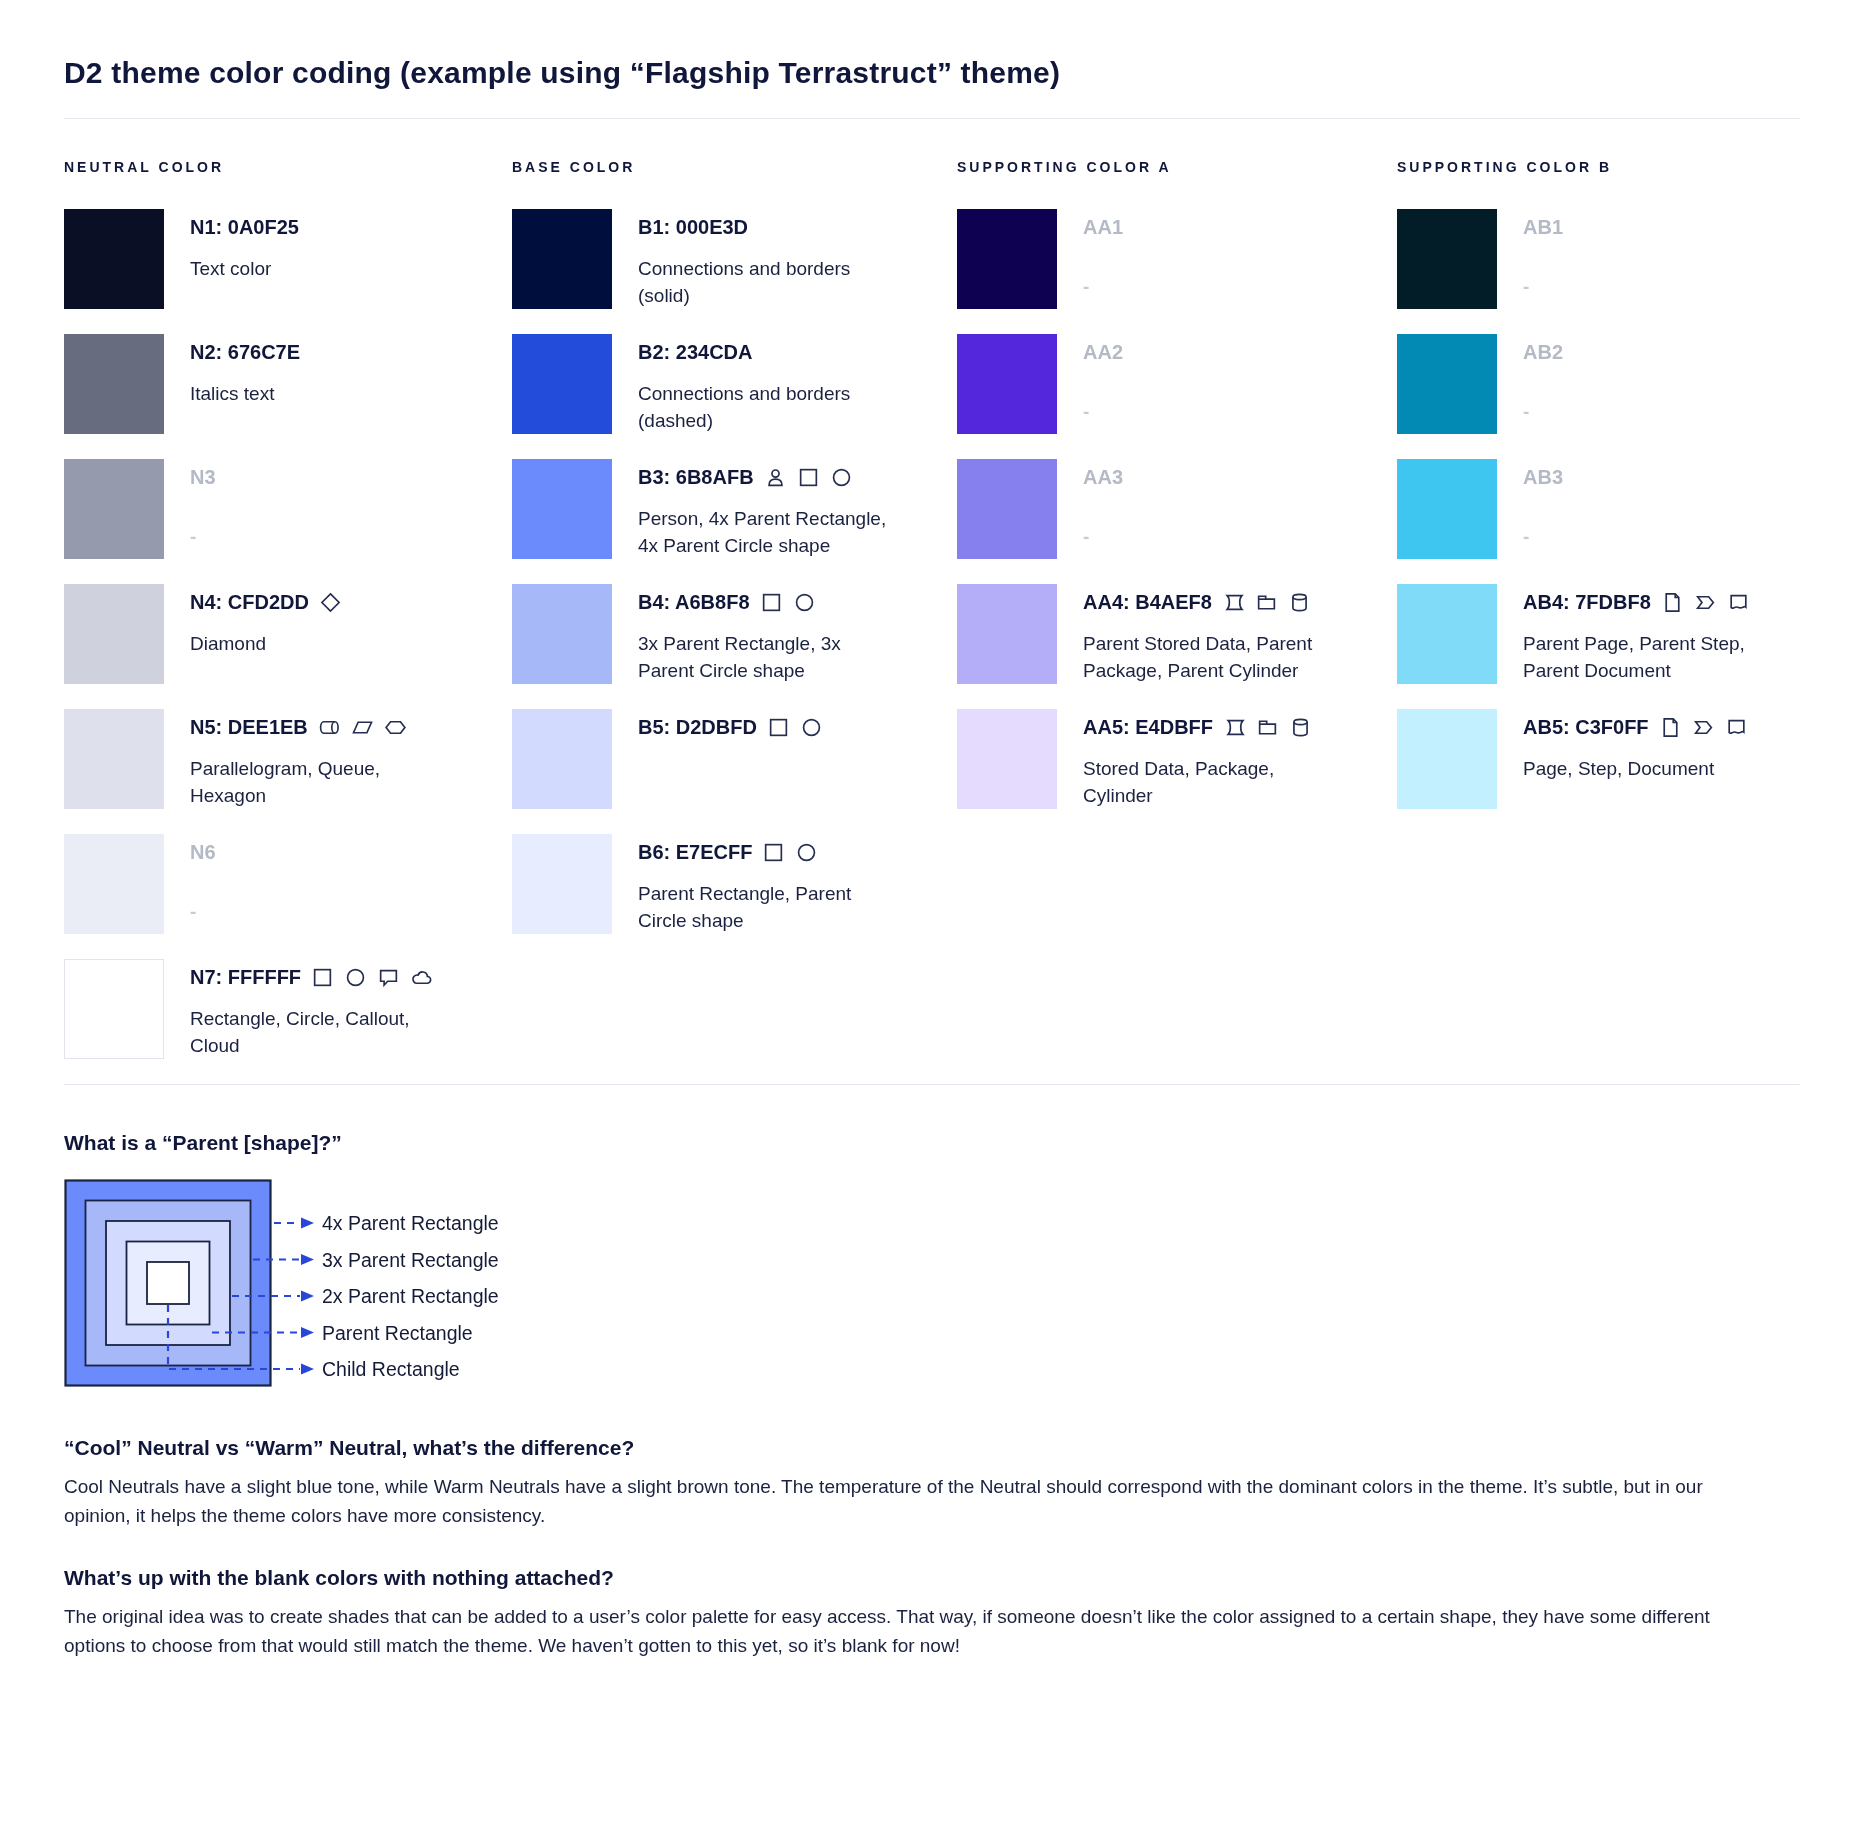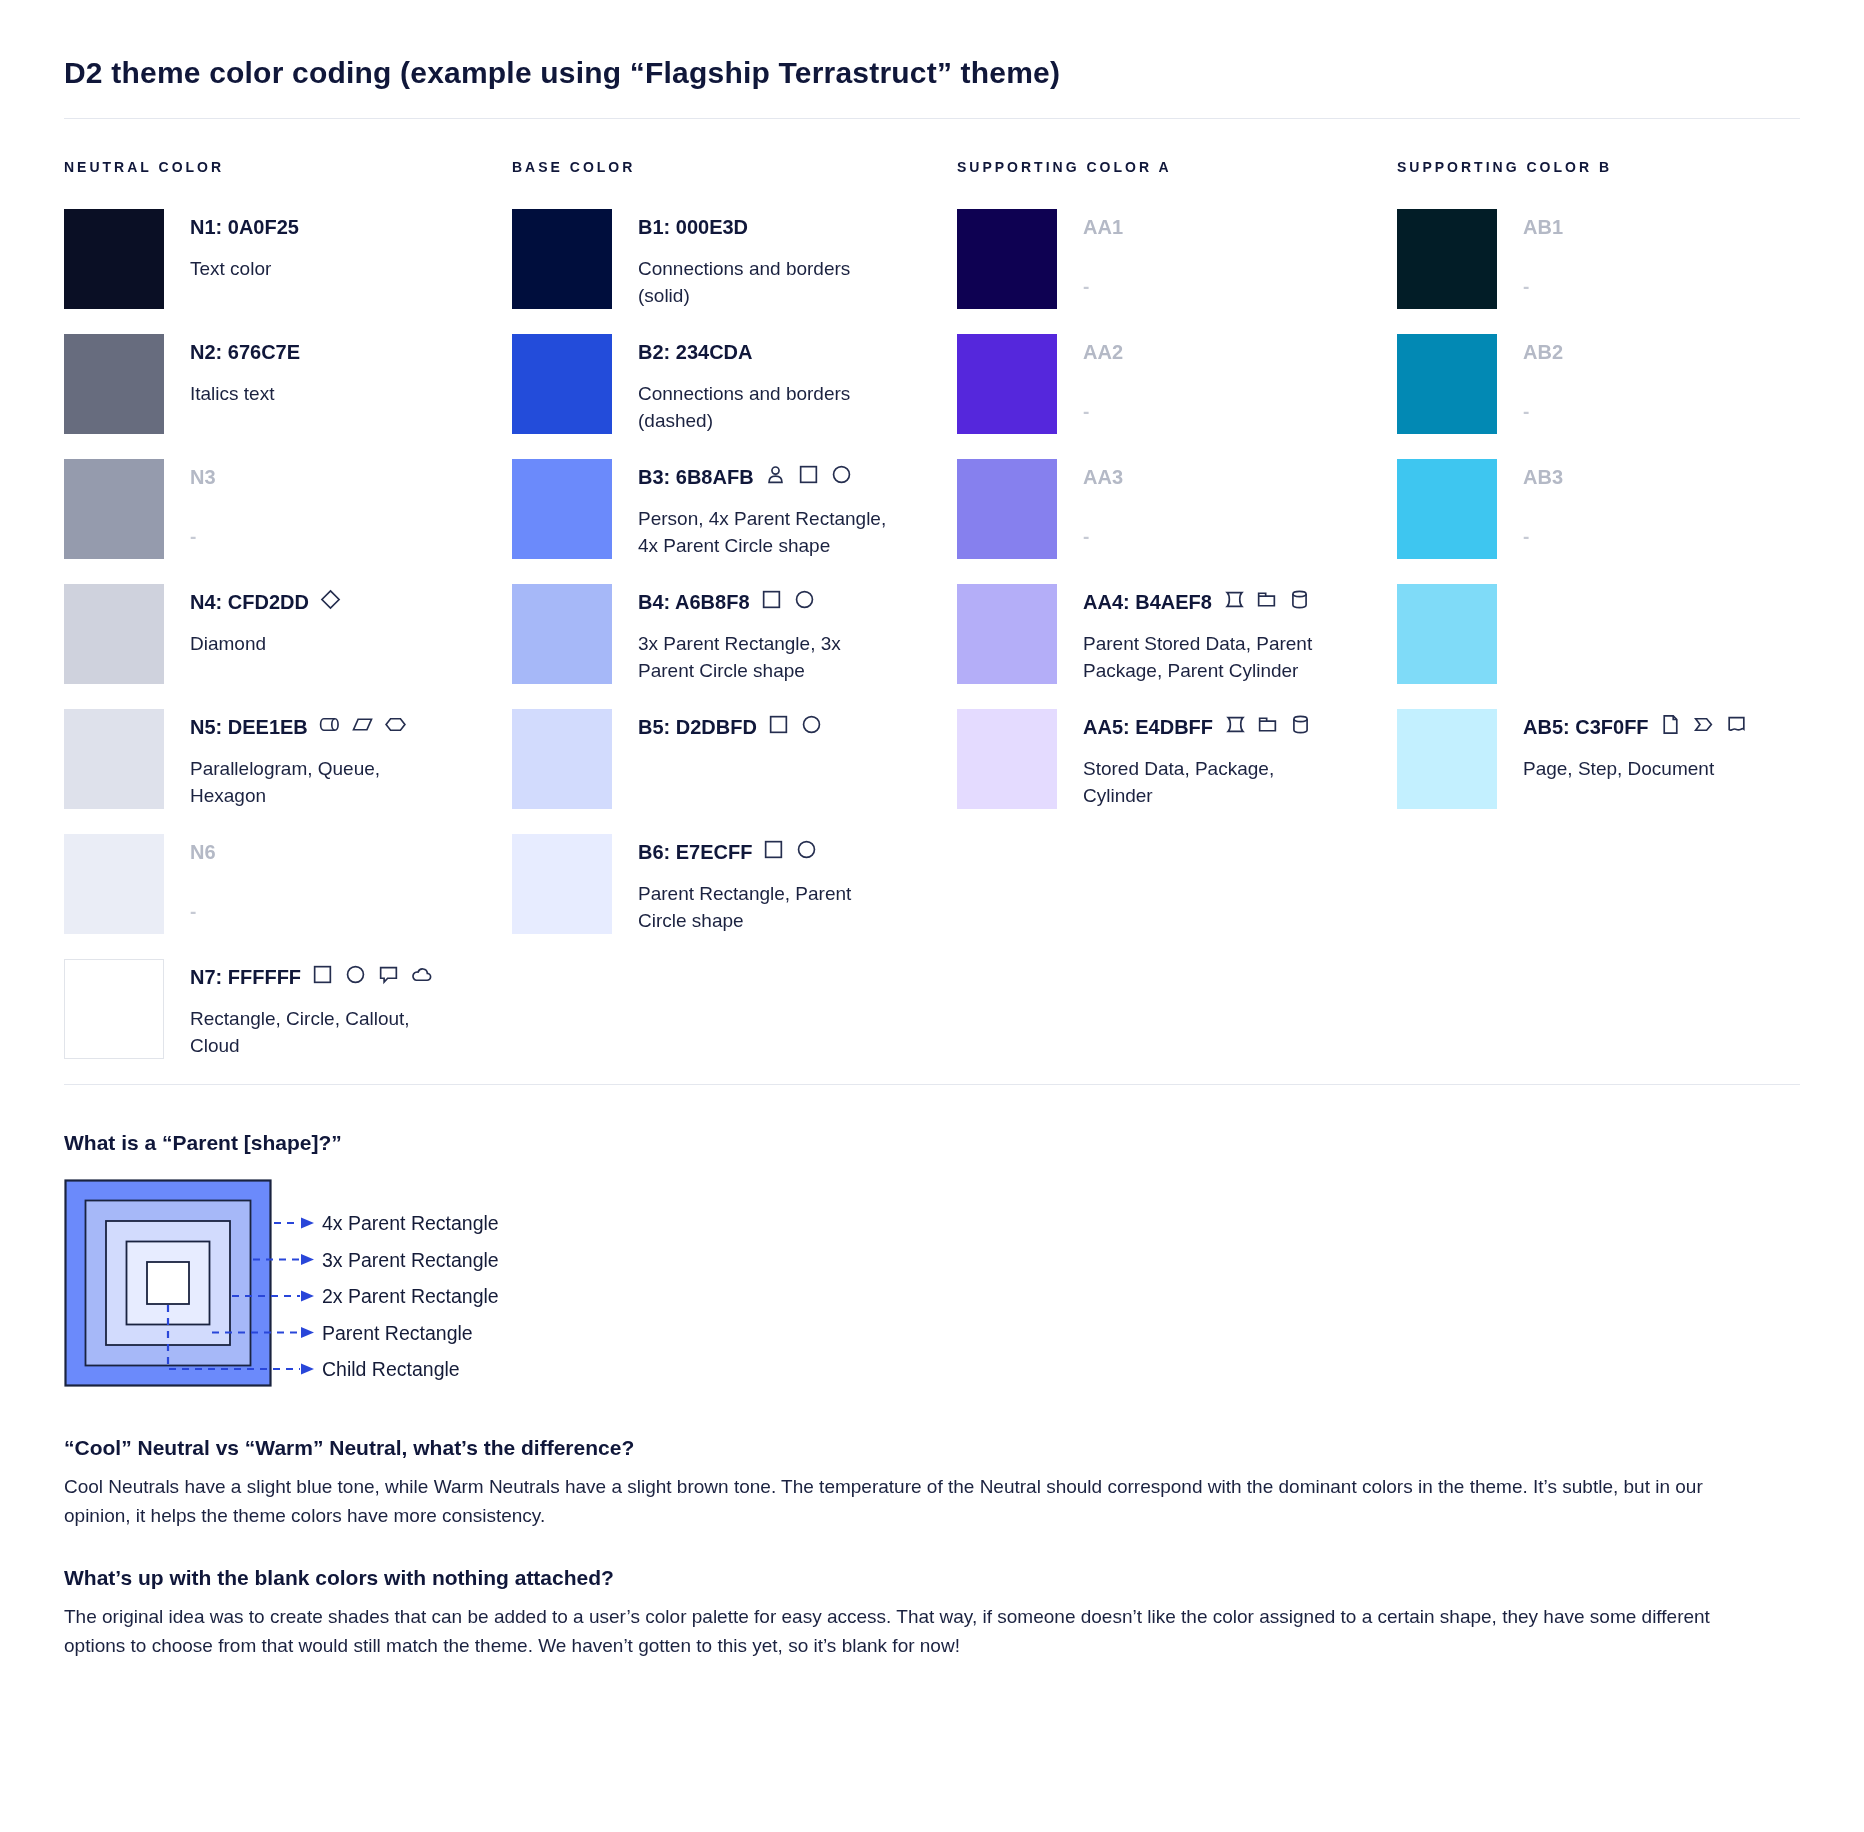--- a/index.html
+++ b/index.html
@@ -16,21 +16,21 @@
   
   .palette { display:grid; grid-template-columns:448px 445px 440px 1fr; margin-top:40px; }
   .col-header {
     font-size:14px; font-weight:700; letter-spacing:3px; color:#10173A;
     margin-bottom:34px; white-space:nowrap;
   }
   .entry { display:flex; height:125px; }
   .swatch { width:100px; height:100px; flex:0 0 100px; }
   .swatch.bordered { border:1px solid #E1E4EA; }
   .info { padding:4px 0 0 26px; }
-  .name-row { display:flex; gap:10px; line-height:28px; }
+  .name-row { display:flex; align-items:center; gap:10px; line-height:28px; }
   .cname { font-size:20px; font-weight:700; color:#10173A; white-space:nowrap; }
   .desc { font-size:19px; line-height:27px; color:#1B2240; margin-top:14px; }
   .c1 .desc { max-width:250px; }
   .c2 .desc { max-width:262px; }
   .c3 .desc { max-width:242px; }
   .c4 .desc { max-width:242px; }
   .muted .cname { color:#B4B9C6; }
   .muted .desc { color:#C6CAD4; margin-top:32px; font-weight:700; }
 
   .icon { display:inline-flex; }
@@ -371,20 +371,42 @@
         <div class="swatch" style="background: rgb(62, 198, 240);"></div>
         <div class="info">
             <div class="name-row">
               <span class="cname">AB3</span>
             </div>
         <div class="desc">-</div>
           </div>
       </div>
       <div class="entry">
         <div class="swatch" style="background: rgb(127, 219, 248);"></div>
+        <div class="info">
+            <div class="name-row">
+              <span class="cname">AB4: 7FDBF8</span>
+              <span class="icon">
+                <svg viewBox="0 0 22 22">
+                  <path d="M5 2.8 H13.6 L17 6.2 V19.2 H5 Z"></path>
+                  <path d="M13.6 2.8 V6.2 H17"></path>
+                </svg>
+              </span>
+              <span class="icon">
+                <svg viewBox="0 0 22 22">
+                  <path d="M3.5 5.5 H14 L18.5 11 L14 16.5 H3.5 L7.6 11 Z"></path>
+                </svg>
+              </span>
+              <span class="icon">
+                <svg viewBox="0 0 22 22">
+                  <path d="M4 4.4 H18 V15.4 C16 13.7 14.6 17.3 11 15.7 C7.4 14.1 6 17.7 4 16 Z"></path>
+                </svg>
+              </span>
+            </div>
+        <div class="desc">Parent Page, Parent Step, Parent Document</div>
+          </div>
       </div>
       <div class="entry">
         <div class="swatch" style="background: rgb(195, 240, 255);"></div>
         <div class="info">
             <div class="name-row">
               <span class="cname">AB5: C3F0FF</span>
               <span class="icon">
                 <svg viewBox="0 0 22 22">
                   <path d="M5 2.8 H13.6 L17 6.2 V19.2 H5 Z"></path>
                   <path d="M13.6 2.8 V6.2 H17"></path>

